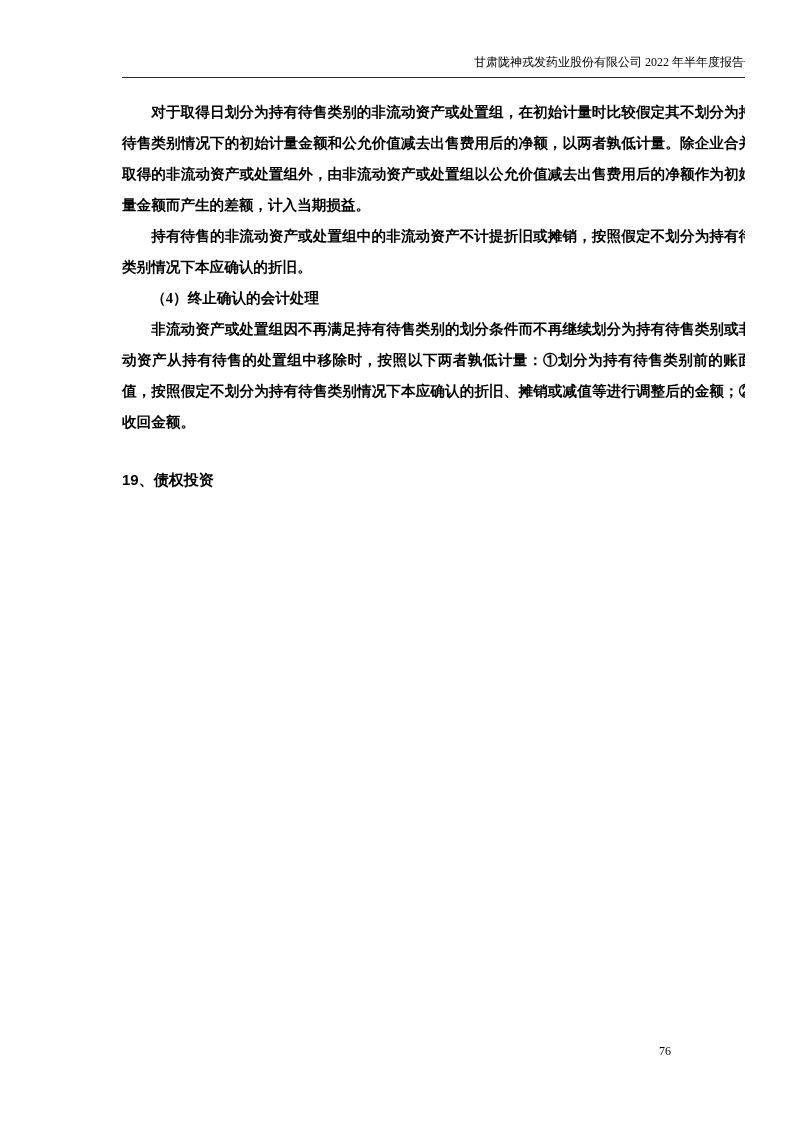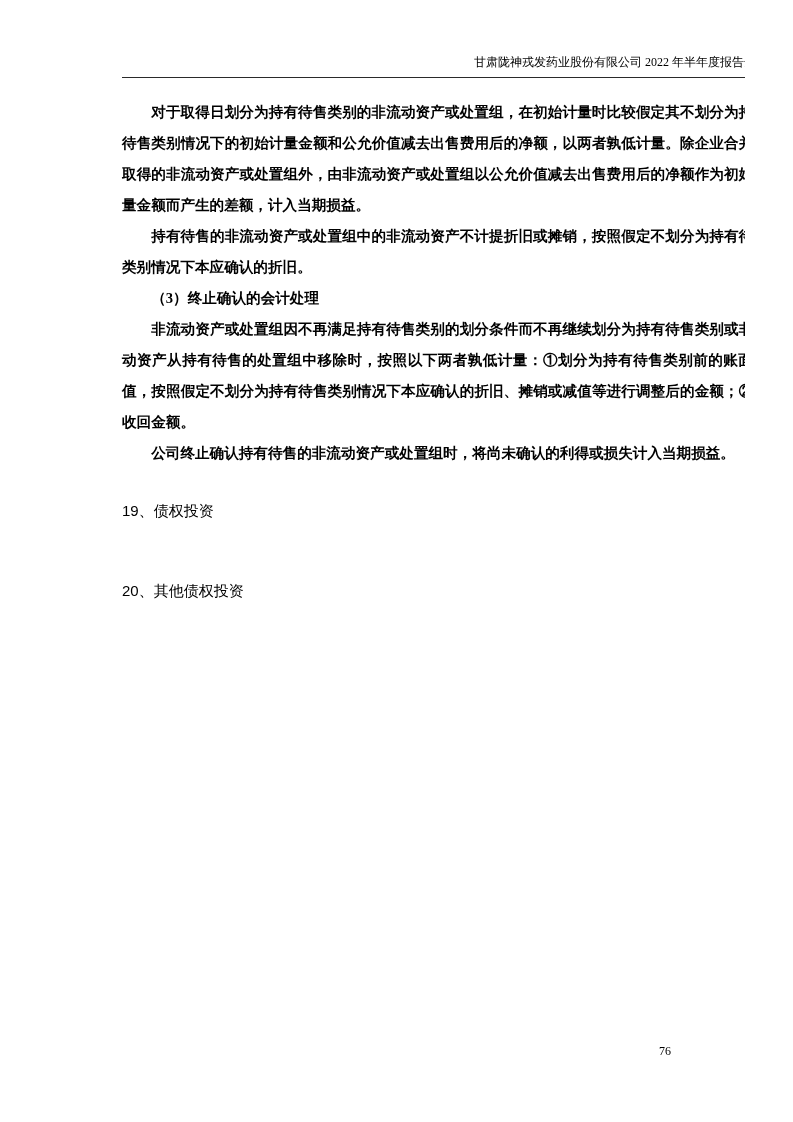--- a/index.html
+++ b/index.html
@@ -40,21 +40,21 @@
     font-size: 14.6px;
     line-height: 31px;
     text-align: justify;
     text-indent: 2em;
     word-break: break-all;
     font-weight: bold;
   }
   .heading {
     margin: 59px 0 0 0;
     font-size: 15px;
-    font-weight: normal;
+    font-weight: bold;
     line-height: 21px;
     font-family: "Liberation Sans", "DejaVu Sans", sans-serif;
   }
   .heading.first {
     margin-top: 31px;
   }
   .page-footer {
     position: absolute;
     right: 74px;
     bottom: 64px;
@@ -66,20 +66,18 @@
 </head>
 <body>
 
 <div class="page">
   <div class="page-header">
     <span>甘肃陇神戎发药业股份有限公司 2022 年半年度报告全文</span>
   </div>
   <div class="page-body">
       <p class="para">对于取得日划分为持有待售类别的非流动资产或处置组，在初始计量时比较假定其不划分为持有待售类别情况下的初始计量金额和公允价值减去出售费用后的净额，以两者孰低计量。除企业合并中取得的非流动资产或处置组外，由非流动资产或处置组以公允价值减去出售费用后的净额作为初始计量金额而产生的差额，计入当期损益。</p>
       <p class="para">持有待售的非流动资产或处置组中的非流动资产不计提折旧或摊销，按照假定不划分为持有待售类别情况下本应确认的折旧。</p>
-      <p class="para">（3）终止确认的会计处理</p>
+      <p class="para">（4）终止确认的会计处理</p>
       <p class="para">非流动资产或处置组因不再满足持有待售类别的划分条件而不再继续划分为持有待售类别或非流动资产从持有待售的处置组中移除时，按照以下两者孰低计量：①划分为持有待售类别前的账面价值，按照假定不划分为持有待售类别情况下本应确认的折旧、摊销或减值等进行调整后的金额；②可收回金额。</p>
-      <p class="para">公司终止确认持有待售的非流动资产或处置组时，将尚未确认的利得或损失计入当期损益。</p>
       <p class="heading first">19、债权投资</p>
-      <p class="heading">20、其他债权投资</p>
     </div>
   <div class="page-footer">76</div>
 </div>
 
 </body></html>

